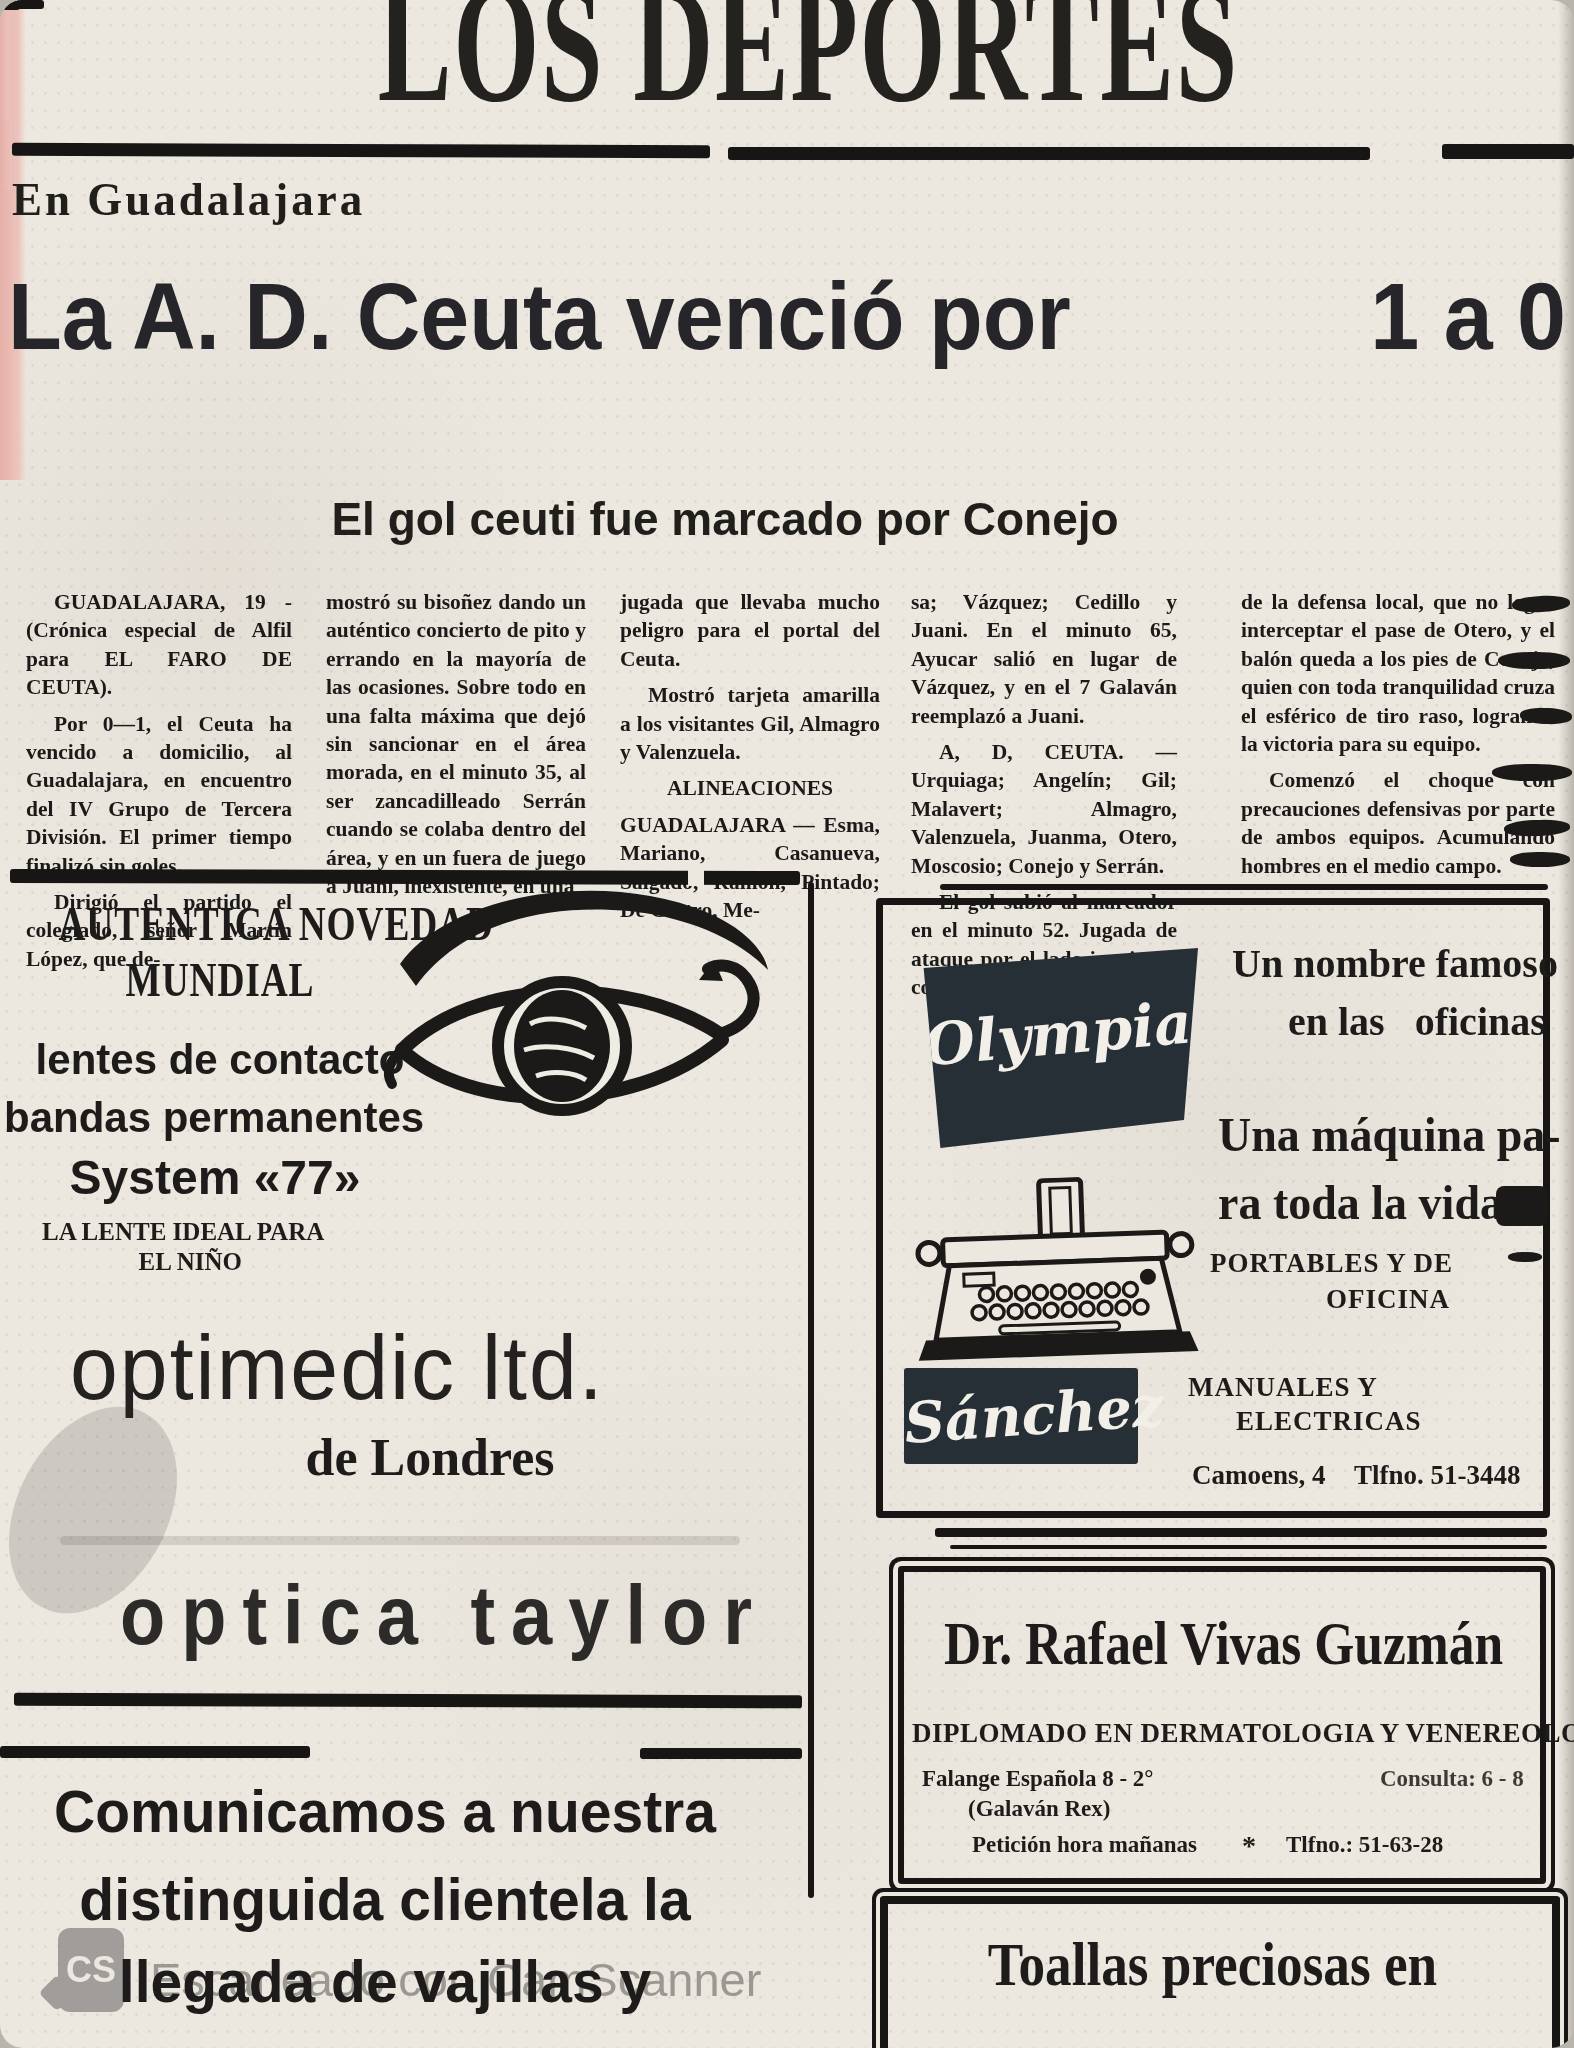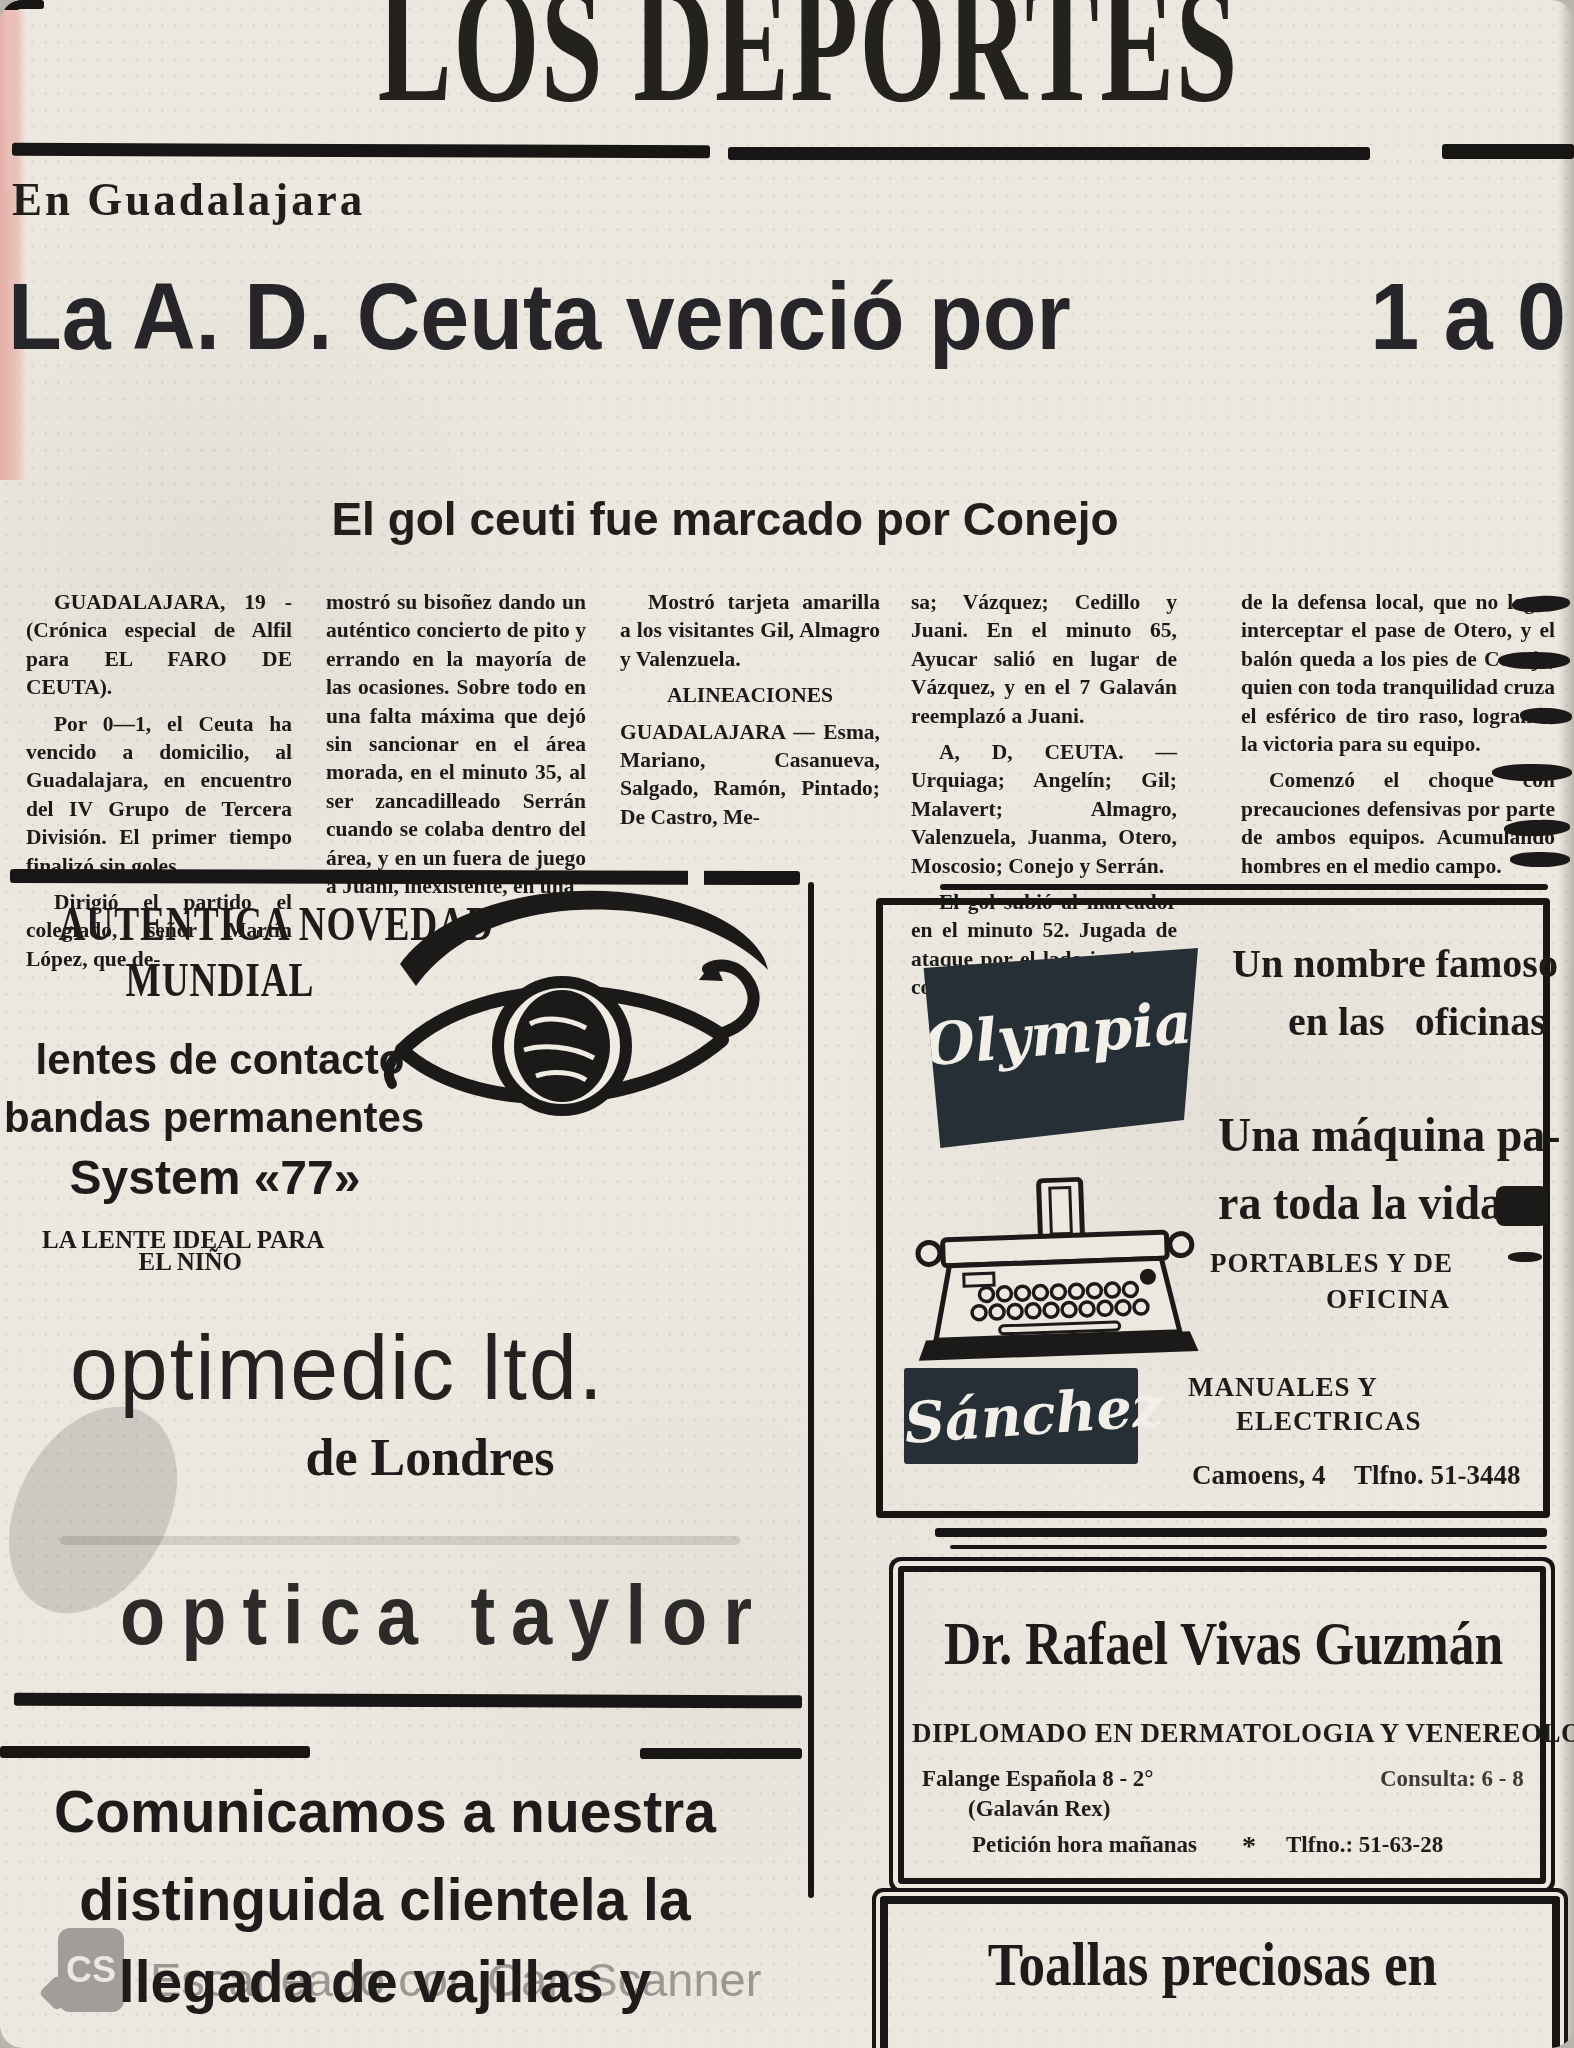--- a/index.html
+++ b/index.html
@@ -86,20 +86,21 @@
 
   <div class="abs ink bodycol" style="left:18px;top:580px;width:282px;">
     <p>GUADALAJARA, 19 - (Crónica especial de Alfil para EL FARO DE CEUTA).</p>
     <p>Por 0—1, el Ceuta ha vencido a domicilio, al Guadalajara, en encuentro del IV Grupo de Tercera División. El primer tiempo finalizó sin goles.</p>
     <p>Dirigió el partido el colegiado, señor Martín López, que de-</p>
   </div>
   <div class="abs ink bodycol" style="left:318px;top:580px;width:276px;">
     <p class="noind">mostró su bisoñez dando un auténtico concierto de pito y errando en la mayoría de las ocasiones. Sobre todo en una falta máxima que dejó sin sancionar en el área morada, en el minuto 35, al ser zancadilleado Serrán cuando se colaba dentro del área, y en un fuera de juego a Juani, inexistente, en una</p>
   </div>
   <div class="abs ink bodycol" style="left:612px;top:580px;width:276px;">
+    <p class="noind">jugada que llevaba mucho peligro para el portal del Ceuta.</p>
     <p>Mostró tarjeta amarilla a los visitantes Gil, Almagro y Valenzuela.</p>
     <p class="ali">ALINEACIONES</p>
     <p class="noind">GUADALAJARA — Esma, Mariano, Casanueva, Salgado, Ramón, Pintado; De Castro, Me-</p>
   </div>
   <div class="abs ink bodycol" style="left:903px;top:580px;width:282px;">
     <p class="noind">sa; Vázquez; Cedillo y Juani. En el minuto 65, Ayucar salió en lugar de Vázquez, y en el 7 Galaván reemplazó a Juani.</p>
     <p>A, D, CEUTA. — Urquiaga; Angelín; Gil; Malavert; Almagro, Valenzuela, Juanma, Otero, Moscosio; Conejo y Serrán.</p>
     <p>El gol subió al marcador en el minuto 52. Jugada de ataque por el lado izquierdo con fallo</p>
   </div>
   <div class="abs ink bodycol" style="left:1233px;top:580px;width:330px;">
@@ -117,21 +118,21 @@
   <div class="abs rule" style="left:10px;top:870px;width:790px;height:14px;transform:rotate(.15deg);"></div>
   <div class="abs" style="left:688px;top:868px;width:16px;height:18px;background:#ece8e0;z-index:2;"></div>
 
   <div class="abs vrule" style="left:808px;top:882px;width:6px;height:1016px;"></div>
 
   <div class="abs ink adserif center" style="left:30px;top:896px;width:380px;font-size:44px;transform:scale(.85,1.1);transform-origin:50% 0;letter-spacing:1px;"><span>AUTENTICA NOVEDAD</span></div>
   <div class="abs ink adserif center" style="left:30px;top:952px;width:380px;font-size:44px;transform:scale(.85,1.1);transform-origin:50% 0;letter-spacing:1px;"><span>MUNDIAL</span></div>
   <div class="abs ink adsans" style="left:30px;top:1036px;width:380px;font-size:42px;transform:scaleY(1.0);text-align:center;"><span>lentes de contacto</span></div>
   <div class="abs ink adsans" style="left:4px;top:1094px;width:420px;font-size:42px;text-align:center;"><span>bandas permanentes</span></div>
   <div class="abs ink adsans" style="left:40px;top:1150px;width:350px;font-size:48px;text-align:center;"><span>System «77»</span></div>
-  <div class="abs ink adserif" style="left:42px;top:1218px;width:260px;font-size:25px;text-align:center;margin-top:8px;"><span>LA LENTE IDEAL PARA</span></div>
+  <div class="abs ink adserif" style="left:42px;top:1218px;width:260px;font-size:25px;text-align:center;"><span>LA LENTE IDEAL PARA</span></div>
   <div class="abs ink adserif" style="left:42px;top:1248px;width:200px;font-size:25px;text-align:right;"><span>EL NIÑO</span></div>
 
   <svg class="abs ink" style="left:372px;top:868px;z-index:2;" width="408" height="278" viewBox="0 0 408 278">
     <path d="M28,96 C80,24 232,2 334,44 C372,60 392,82 396,102 C362,66 300,44 240,42 C150,38 82,66 44,118 Z" fill="#1b1a18"></path>
     <path d="M30,182 C102,110 256,106 348,166" fill="none" stroke="#1b1a18" stroke-width="14" stroke-linecap="round"></path>
     <path d="M30,182 C96,244 258,250 350,172" fill="none" stroke="#1b1a18" stroke-width="14" stroke-linecap="round"></path>
     <path d="M30,182 C18,192 13,204 20,216" fill="none" stroke="#1b1a18" stroke-width="10" stroke-linecap="round"></path>
     <path d="M348,166 C380,156 390,132 374,110 C365,98 349,94 336,101" fill="none" stroke="#1b1a18" stroke-width="12" stroke-linecap="round"></path>
     <path d="M342,92 L327,112 L351,113 Z" fill="#1b1a18"></path>
     <circle cx="190" cy="178" r="64" fill="#efece4" stroke="#1b1a18" stroke-width="12"></circle>

